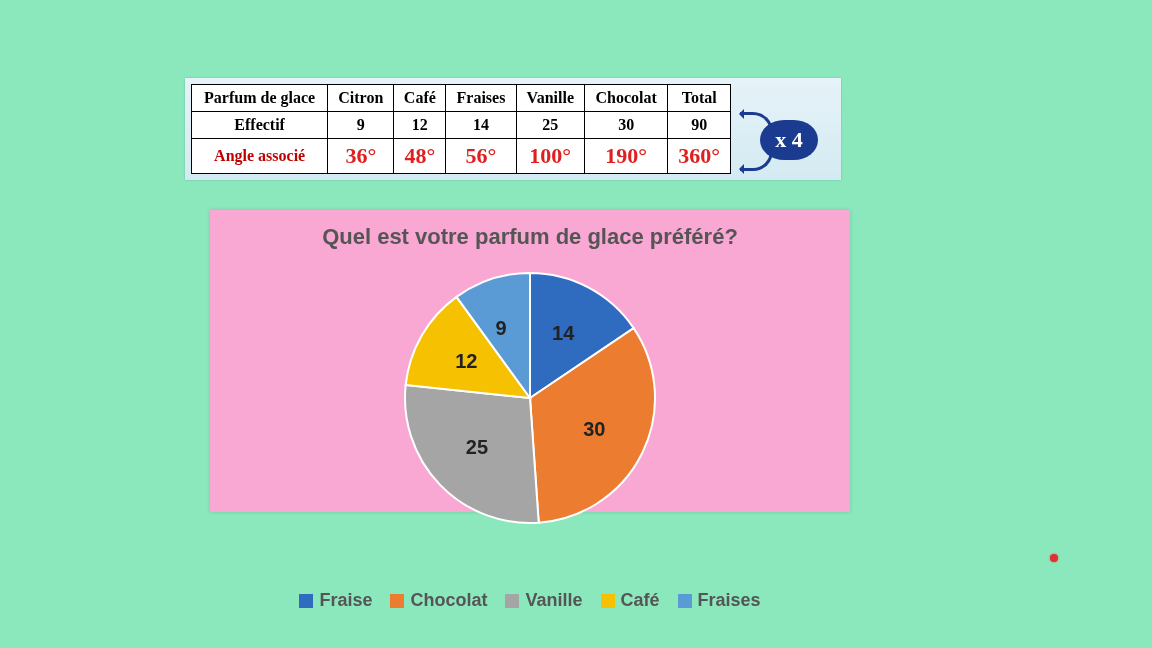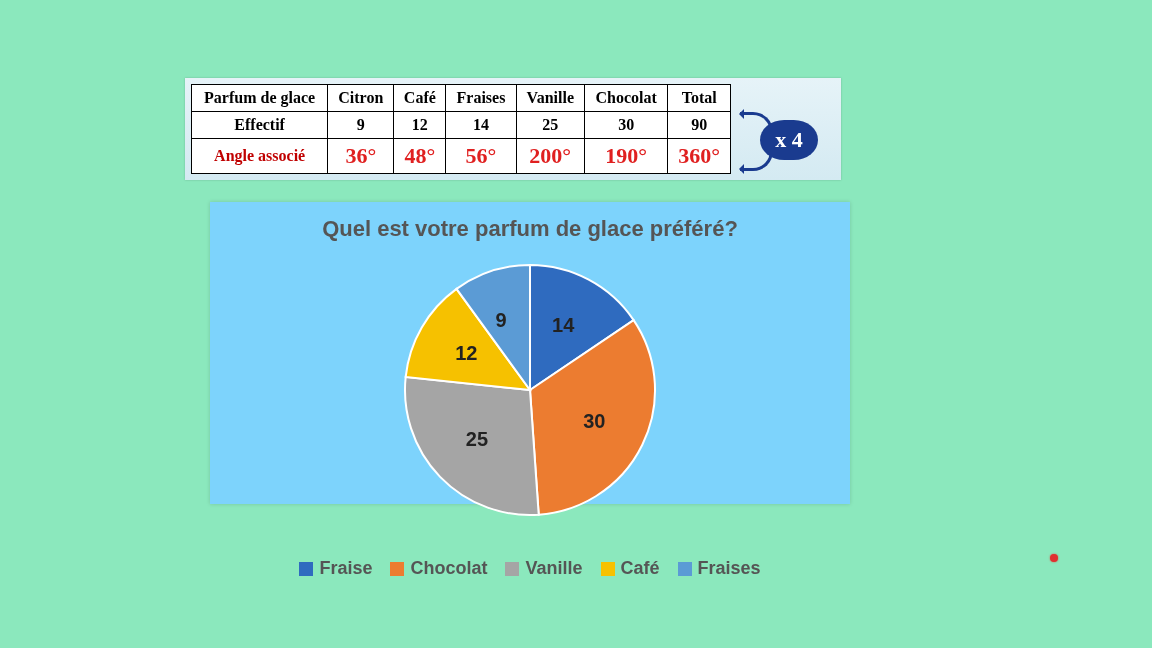--- a/index.html
+++ b/index.html
@@ -87,24 +87,24 @@
     content:"";
     position:absolute;
     left:-6px; bottom:-6px;
     border: 5px solid transparent;
     border-right-color:#1a3b8f;
   }
 
   .chart-card {
     position: absolute;
     left: 210px;
-    top: 202px;
+    top: 210px;
     width: 640px;
     height: 302px;
-    background: #7dd3fc;
+    background: #f9a8d4;
     box-shadow: 0 0 4px rgba(0,0,0,0.15);
   }
   .chart-title {
     text-align: center;
     font-family: Arial, sans-serif;
     font-weight: bold;
     font-size: 22px;
     color: #555;
     padding-top: 14px;
   }
@@ -133,20 +133,21 @@
     font-family: Arial, sans-serif;
     font-weight: bold;
     font-size: 18px;
     color: #555;
     padding: 6px 20px 12px 20px;
   }
   .legend-item {
     display: flex;
     align-items: center;
     gap: 6px;
+    margin-top: 24px;
   }
   .swatch {
     width: 14px;
     height: 14px;
     display: inline-block;
   }
   .red-dot {
     position: absolute;
     left: 1050px;
     top: 554px;
@@ -179,21 +180,21 @@
       <td>14</td>
       <td>25</td>
       <td>30</td>
       <td>90</td>
     </tr>
     <tr>
       <th class="angle">Angle associé</th>
       <td class="angle">36°</td>
       <td class="angle">48°</td>
       <td class="angle">56°</td>
-      <td class="angle">200°</td>
+      <td class="angle">100°</td>
       <td class="angle">190°</td>
       <td class="angle">360°</td>
     </tr>
   </tbody>
     </table>
 </div>
 
 <div class="arrow1"></div>
 <div class="arrow2"></div>
 <div class="badge">x 4</div>

